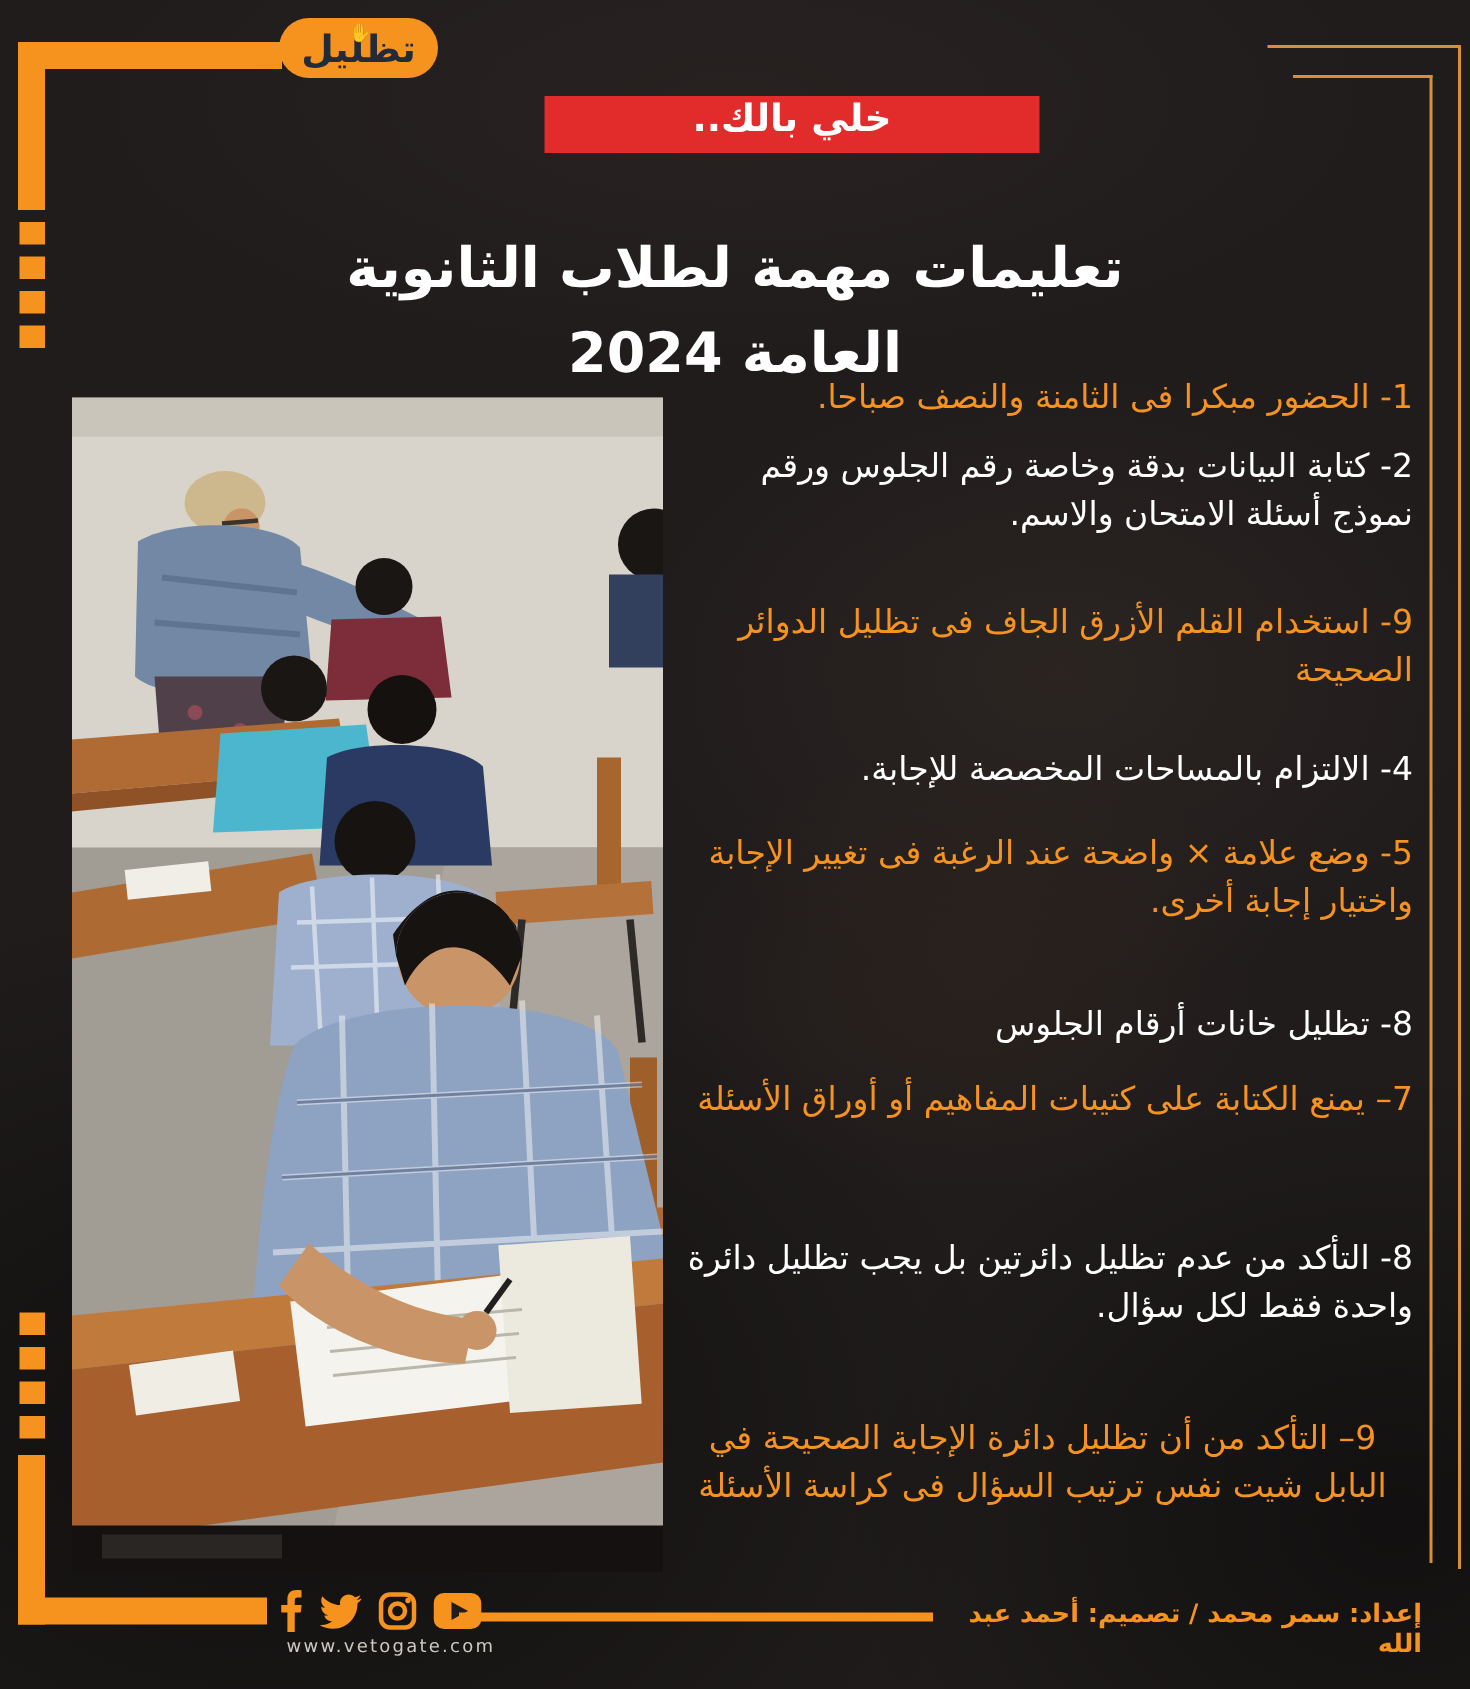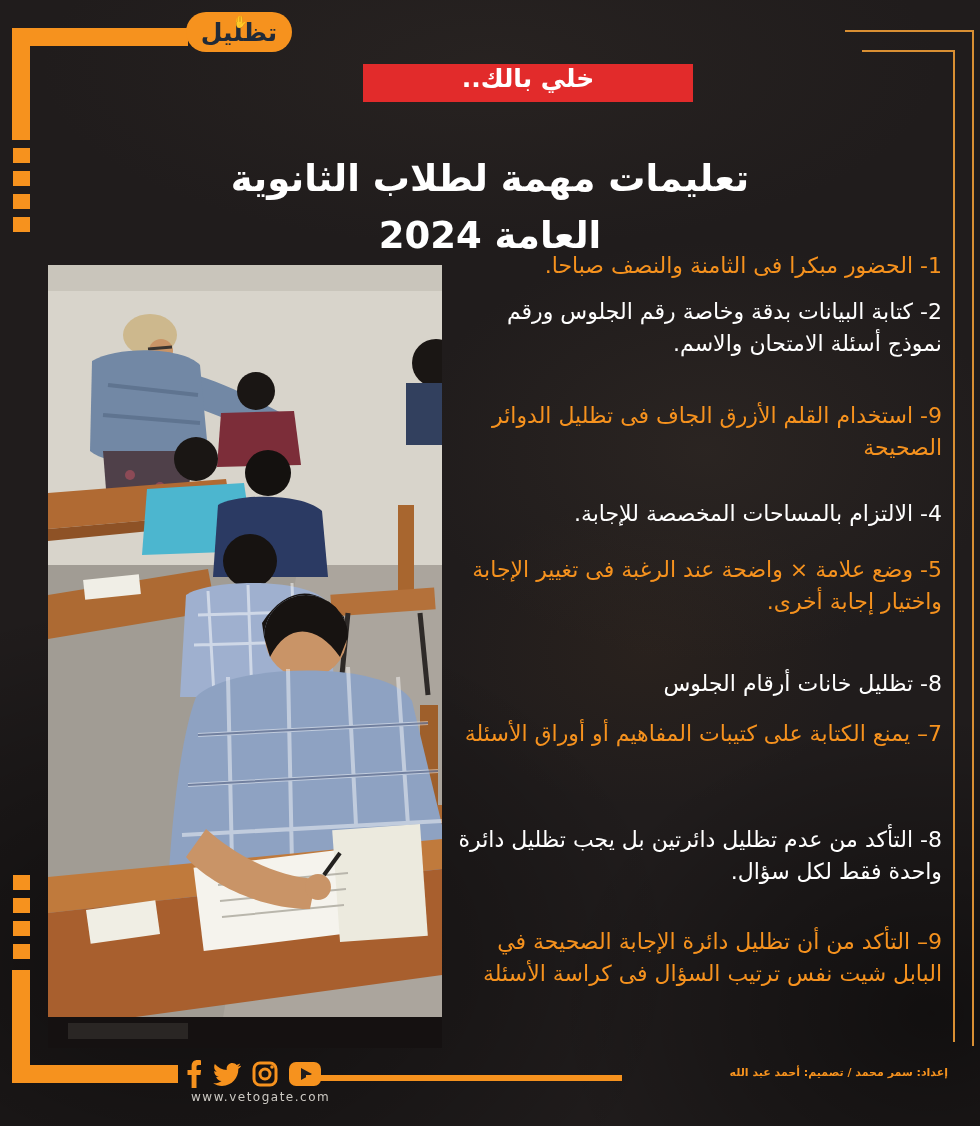--- a/index.html
+++ b/index.html
@@ -40,27 +40,27 @@
     color:#fff;font-weight:bold;font-size:25px;direction:rtl;}
   
   .title{left:150px;top:106px;width:680px;text-align:center;color:#fff;
     font-weight:bold;font-size:37px;line-height:1.55;direction:rtl;margin-top:44px;}
   
   .photo{left:48px;top:265px;width:394px;height:783px;background:#7a756d;}
   .photo svg{display:block;}
   
   .item{left:448px;width:494px;direction:rtl;text-align:right;
     font-weight:normal;font-size:22px;line-height:1.44;}
-  .item.center{}
+  .item.center{text-align:center;margin-top:18px;}
   
   .social{left:186px;top:1058px;display:flex;align-items:center;gap:11px;height:32px;}
   .url{left:191px;top:1090px;color:#ccc9c3;font-size:12px;letter-spacing:1.5px;}
   .fline{left:306px;top:1075px;width:316px;height:6px;}
   .credits{left:620px;top:1066px;width:328px;direction:rtl;text-align:right;
-    color:#f6921e;font-weight:bold;font-size:11px;}
+    color:#f6921e;font-weight:bold;font-size:17px;}
 </style>
 </head>
 <body>
 
 <div class="canvas">
 
   <div class="abs orange tl-h"></div>
   <div class="abs orange tl-v"></div>
   <div class="abs orange sq" style="top:148px"></div>
   <div class="abs orange sq" style="top:171px"></div>

